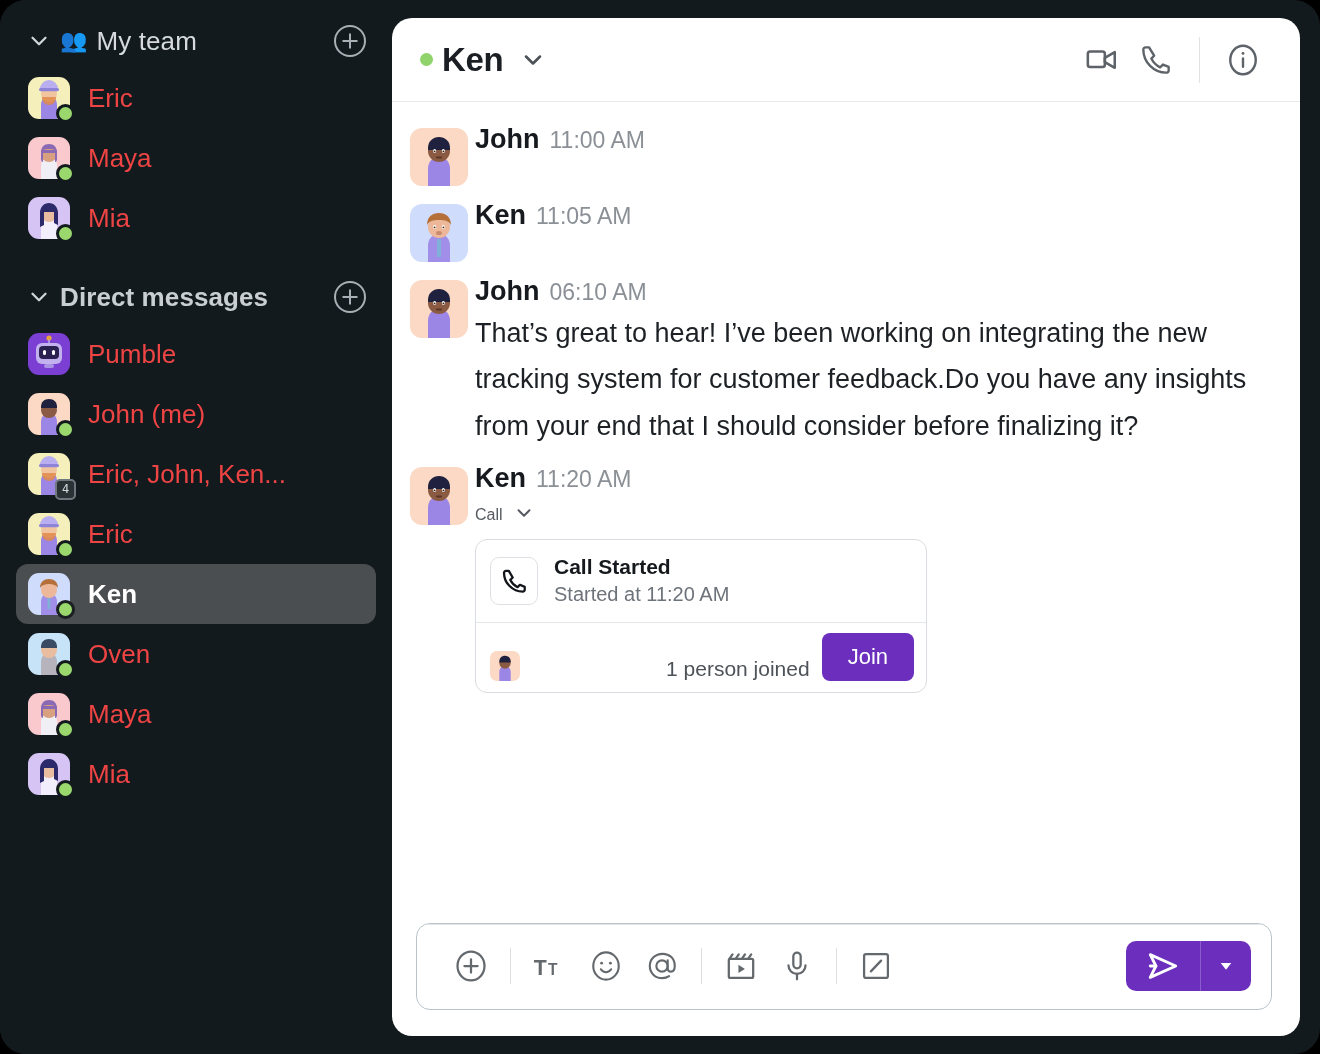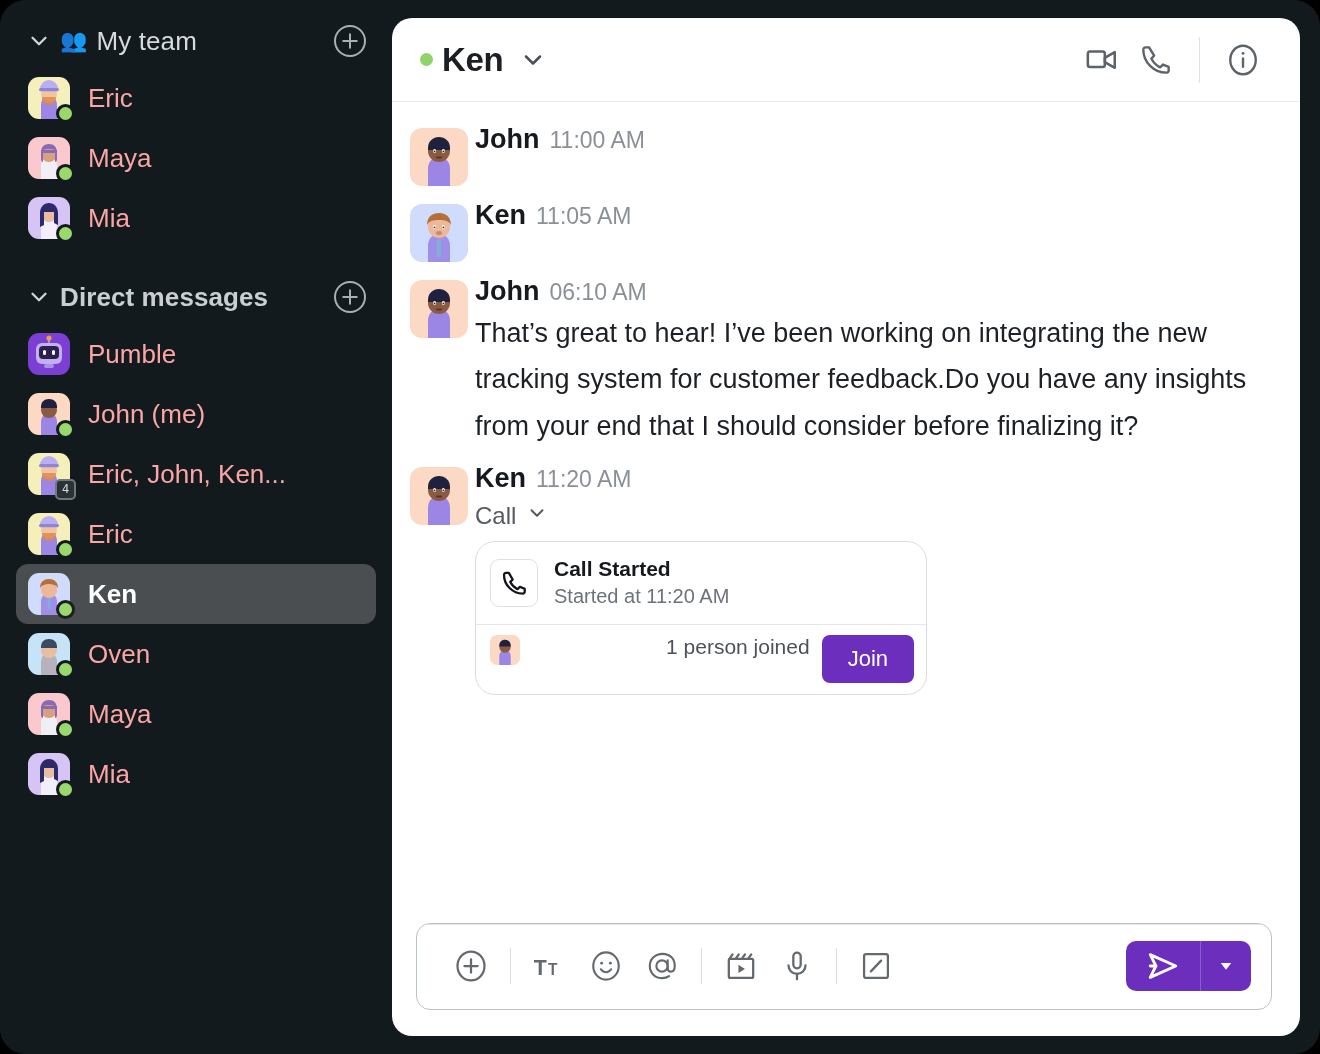--- a/index.html
+++ b/index.html
@@ -123,21 +123,21 @@
     border: 2px solid #6e787e;
     color: #cfd6da;
     font-size: 12px;
     line-height: 17px;
     text-align: center;
     font-family: "DejaVu Sans Mono", monospace;
   }
 
   .person-name {
     font-size: 26px;
-    color: #fca5a5;
+    color: #ef4444;
     font-weight: 400;
     white-space: nowrap;
   }
   .person-row.selected .person-name { color: #ffffff; font-weight: 700; }
 
   .dm-header { margin-top: 22px; }
   .dm-header .section-title { color: #c9ced2; font-weight: bold; }
 
   
   .main {
@@ -236,28 +236,28 @@
     line-height: 1.72;
     color: #1d2125;
     font-weight: 400;
   }
 
   
   .call-label {
     display: flex;
     align-items: center;
     gap: 10px;
-    font-size: 24px;
+    font-size: 16px;
     color: #545a60;
     margin: 8px 0 11px 0;
   }
   .call-card {
     width: 452px;
     border: 1px solid #d9dde1;
-    border-radius: 20px;
+    border-radius: 12px;
     overflow: hidden;
   }
   .call-card-top {
     display: flex;
     align-items: center;
     gap: 16px;
     padding: 14px 16px 14px 14px;
   }
   .call-ico {
     width: 48px; height: 48px;
@@ -273,21 +273,21 @@
     color: #15181c;
     line-height: 1.28;
   }
   .call-sub {
     font-size: 20px;
     color: #6d737a;
     line-height: 1.32;
   }
   .call-card-bottom {
     display: flex;
-    align-items: flex-start;
+    align-items: flex-end;
     padding: 10px 12px 11px 14px;
     border-top: 1px solid #e4e7ea;
     gap: 12px;
   }
   .joined-av {
     width: 30px; height: 30px;
     flex: 0 0 30px;
     border-radius: 7px;
     overflow: hidden;
   }

